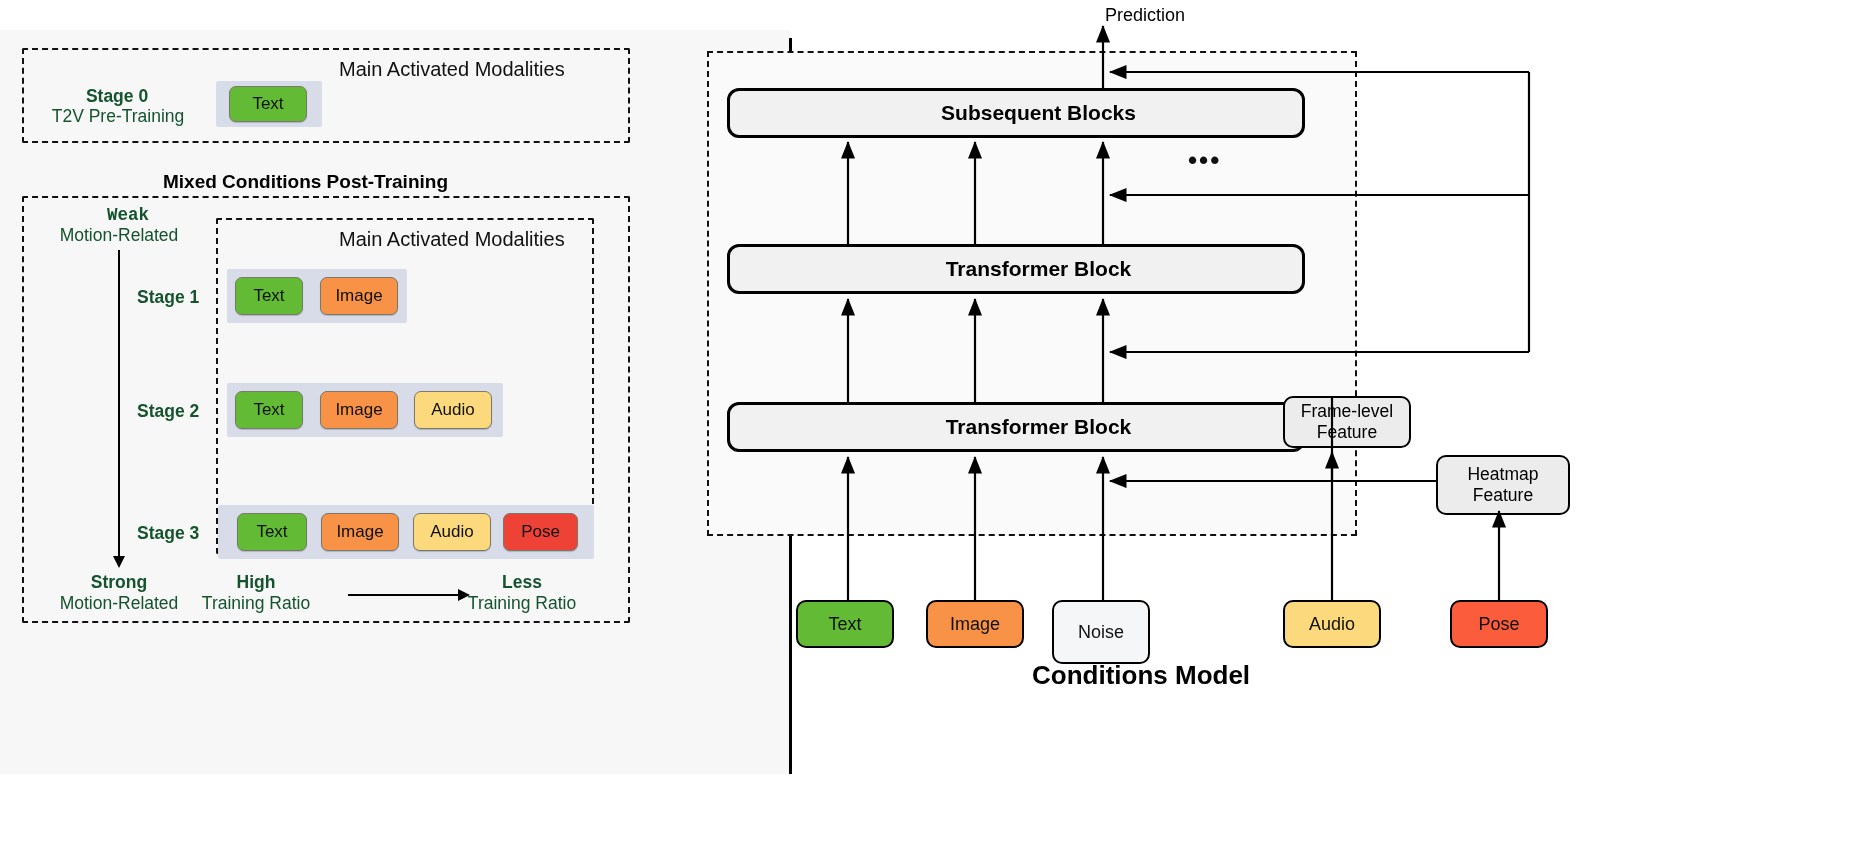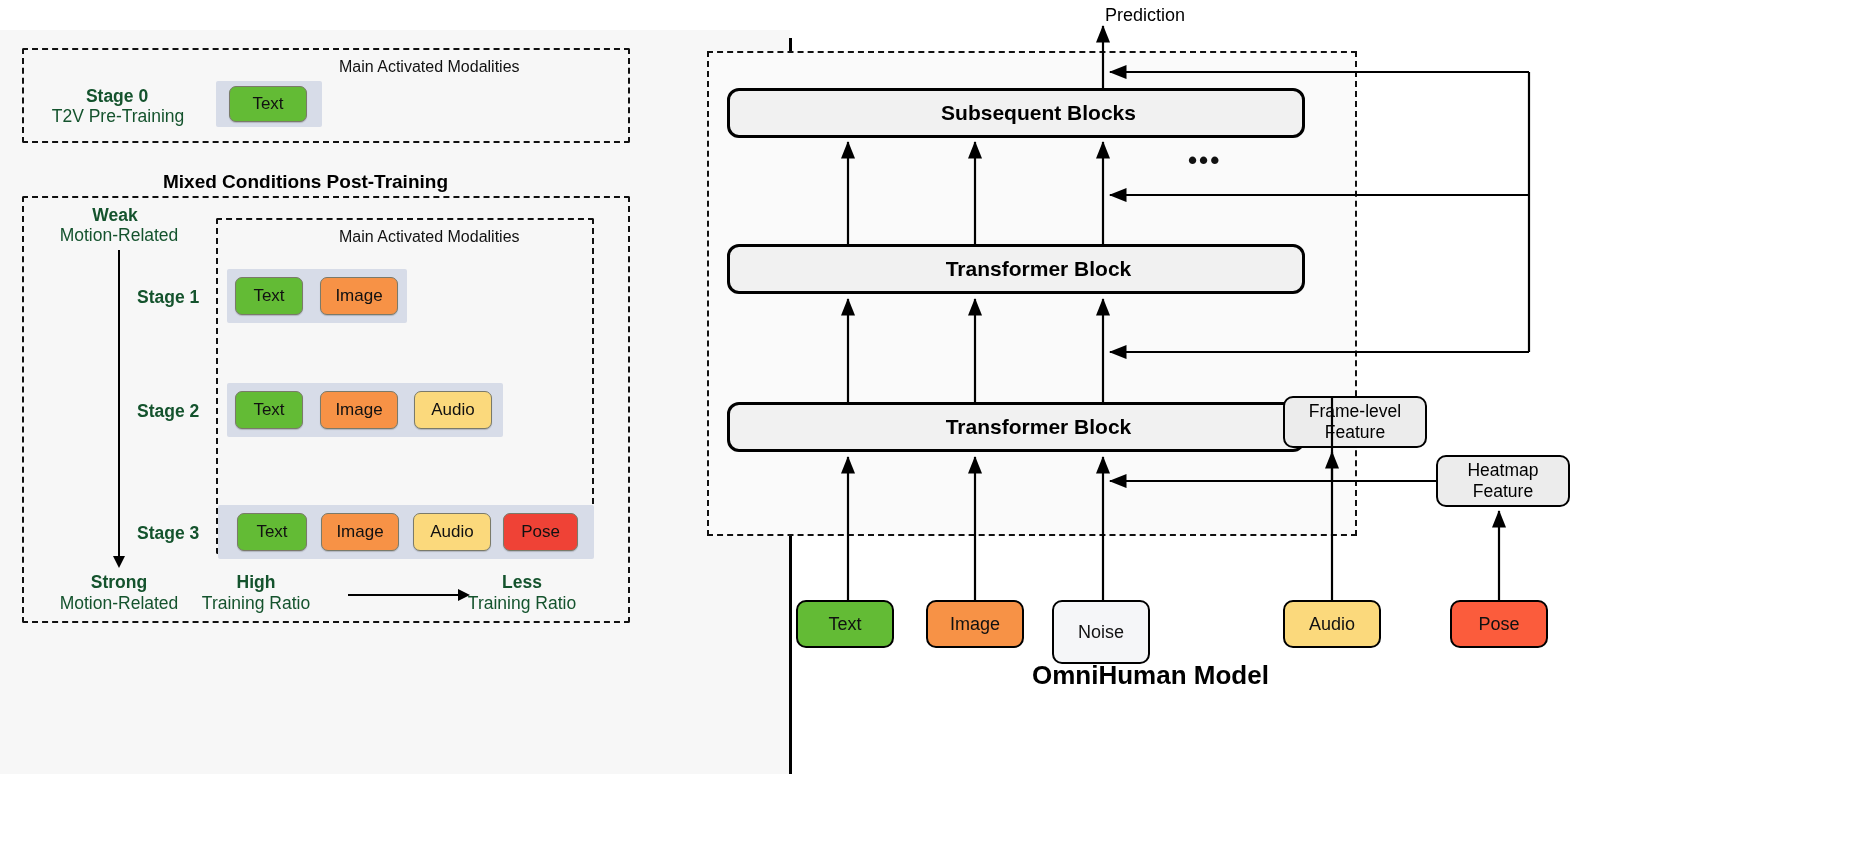--- a/index.html
+++ b/index.html
@@ -68,21 +68,21 @@
     font-size: 17.5px;
     line-height: 1.28;
     color: #14532d;
     white-space: nowrap;
   }
   .lbl.bold { font-weight: bold; }
   .lbl.center { text-align: center; }
 
   .mam {
     position: absolute;
-    font-size: 16px;
+    font-size: 20px;
     color: #111;
     white-space: nowrap;
   }
 
   .section-title {
     position: absolute;
     font-size: 19px;
     font-weight: bold;
     white-space: nowrap;
   }
@@ -213,21 +213,21 @@
   <div class="chip-band" style="left:216px; top:81px; width:106px; height:46px;"></div>
   <div class="chip green" style="left:229px; top:86px; width:78px; height:36px;">Text</div>
 
   <div class="section-title" style="left:163px; top:171px;">Mixed Conditions Post-Training</div>
 
   <div class="dashed-box" style="left:22px; top:196px; width:608px; height:427px;"></div>
 
   <div class="dashed-box" style="left:216px; top:218px; width:378px; height:336px;"></div>
   <div class="mam" style="left:339px; top:228px;">Main Activated Modalities</div>
 
-  <div class="lbl bold center" style="left:56px; top:204px; width:118px;">Weak</div>
+  <div class="lbl bold center" style="left:69px; top:204px; width:118px;font-family:Liberation Mono, monospace;">Weak</div>
   <div class="lbl center" style="left:48px; top:224px; width:142px;">Motion-Related</div>
   <div class="vline" style="left:118px; top:250px; height:310px;"></div>
   <div class="arrow-down-head" style="left:113px; top:556px;"></div>
   <div class="lbl bold center" style="left:60px; top:571px; width:118px;">Strong</div>
   <div class="lbl center" style="left:48px; top:592px; width:142px;">Motion-Related</div>
 
   <div class="lbl bold" style="left:137px; top:286px;">Stage 1</div>
   <div class="chip-band" style="left:227px; top:269px; width:180px; height:54px;"></div>
   <div class="chip green" style="left:235px; top:277px; width:68px; height:38px;">Text</div>
   <div class="chip orange" style="left:320px; top:277px; width:78px; height:38px;">Image</div>
@@ -258,36 +258,36 @@
     <div class="dotted-region" style="left:-93px; top:51px; width:650px; height:485px;"></div>
 
     <div class="model-box" style="left:-73px; top:88px; width:578px; height:50px;">Subsequent Blocks</div>
     <div class="model-box" style="left:-73px; top:244px; width:578px; height:50px;">Transformer Block</div>
     <div class="model-box" style="left:-73px; top:402px; width:578px; height:50px;">Transformer Block</div>
 
     <div class="ellipsis" style="left:388px; top:145px;">•••</div>
 
     <div class="pred-label" style="left:305px; top:5px;">Prediction</div>
 
-    <div class="feat-box" style="left:483px; top:396px; width:144px; height:52px;">
+    <div class="feat-box" style="left:483px; top:396px; width:128px; height:52px;">
       <span>Frame-level</span>
       <span>Feature</span>
     </div>
-    <div class="feat-box" style="left:636px; top:455px; width:134px; height:52px;">
+    <div class="feat-box" style="left:636px; top:455px; width:134px; height:60px;">
       <span>Heatmap</span>
       <span>Feature</span>
     </div>
 
     <div class="io-box green" style="left:-4px; top:600px; width:98px; height:48px;">Text</div>
     <div class="io-box orange" style="left:126px; top:600px; width:98px; height:48px;">Image</div>
     <div class="io-box white" style="left:252px; top:600px; width:98px; height:64px;">Noise</div>
     <div class="io-box yellow" style="left:483px; top:600px; width:98px; height:48px;">Audio</div>
     <div class="io-box red" style="left:650px; top:600px; width:98px; height:48px;">Pose</div>
 
-    <div class="caption" style="left:232px; top:660px;">OmniHuman Model</div>
+    <div class="caption" style="left:232px; top:660px;">Conditions Model</div>
 
     <svg class="wires" viewBox="0 0 1066 845">
       <defs>
         <marker id="ah" markerWidth="9" markerHeight="9" refX="7.5" refY="3.2" orient="auto" markerUnits="strokeWidth">
           <path d="M0,0 L8,3.2 L0,6.4 z" fill="#000"></path>
         </marker>
       </defs>
       <g stroke="#000" stroke-width="2.2" fill="none" marker-end="url(#ah)">
 
         <path d="M303,88 L303,26"></path>

